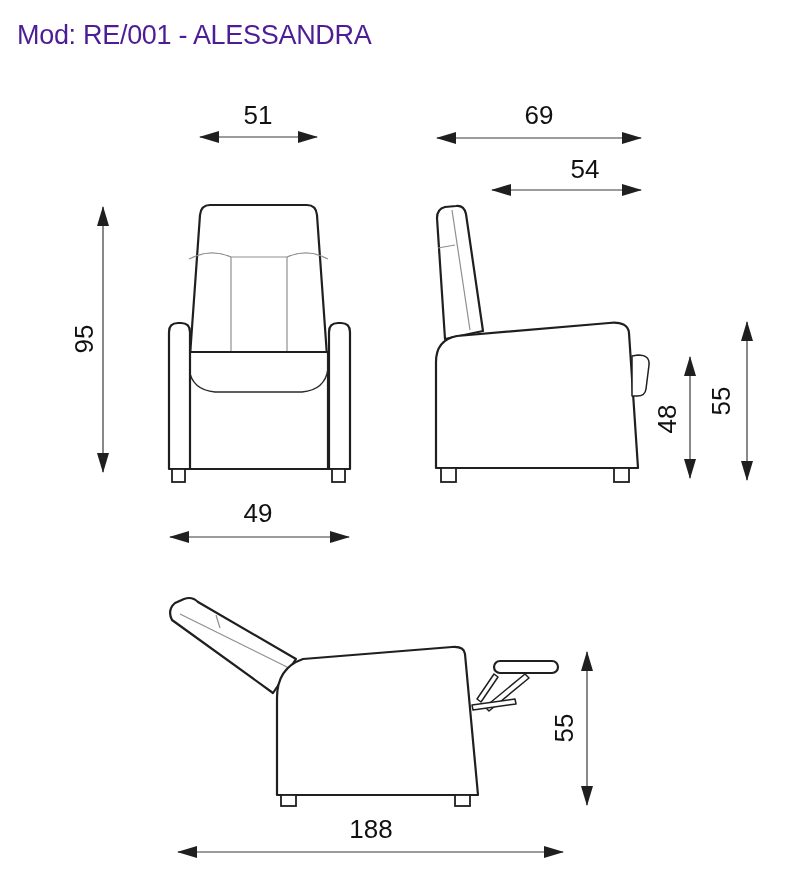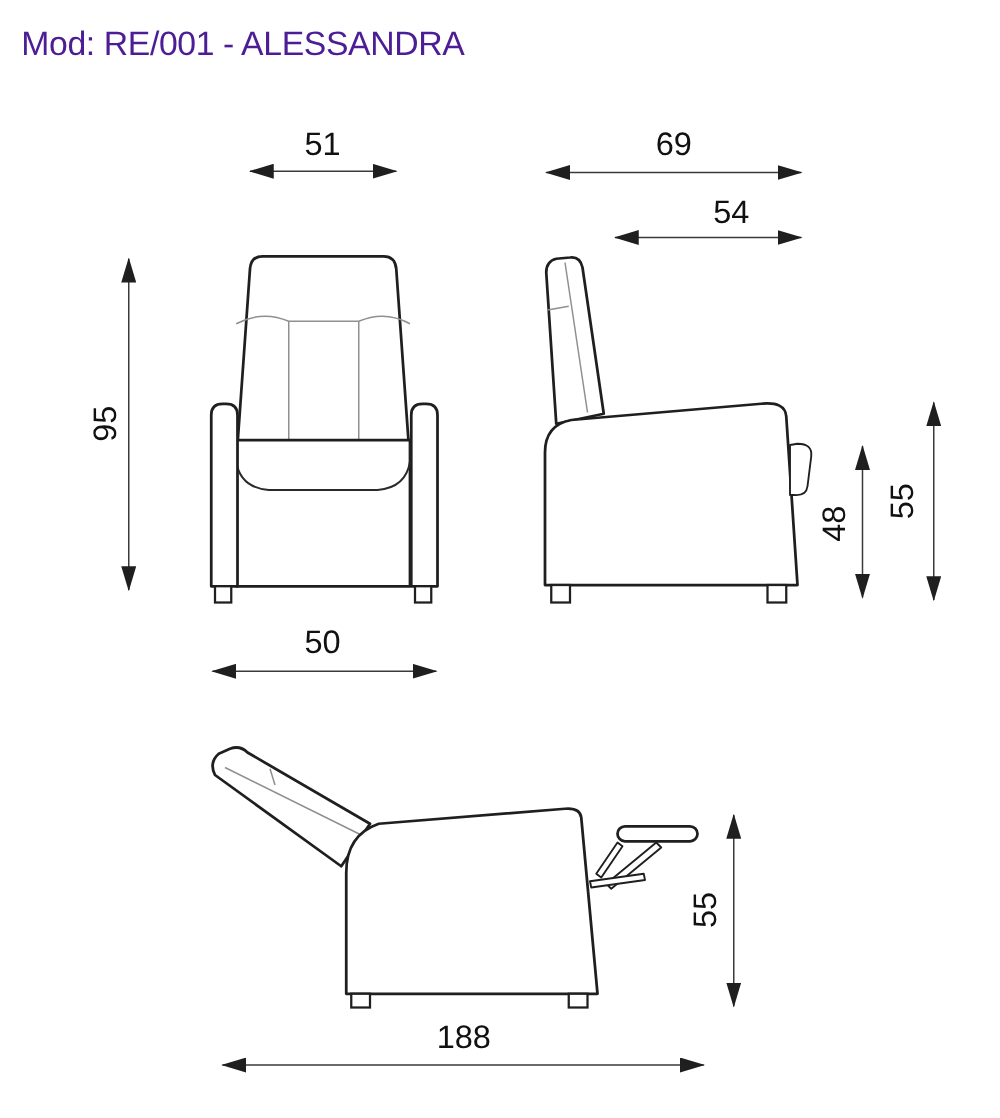--- a/index.html
+++ b/index.html
@@ -79,21 +79,21 @@
       <rect class="outline" x="494" y="661" width="64" height="12" rx="6"></rect>
       <rect class="foot" x="281" y="795" width="15" height="11"></rect>
       <rect class="foot" x="455" y="795" width="15" height="11"></rect>
       <line class="dim-line" x1="587" y1="652" x2="587" y2="805" marker-start="url(#arr)" marker-end="url(#arr)"></line>
       <line class="dim-line" x1="178" y1="852" x2="563" y2="852" marker-start="url(#arr)" marker-end="url(#arr)"></line>
     </g>
   </svg>
 
   <div class="dim-label" style="left:258px; top:115px;text-align:center;">51</div>
   <div class="dim-label vert" style="left:84px; top:339px;">95</div>
-  <div class="dim-label" style="left:258px; top:513px;">50</div>
+  <div class="dim-label" style="left:258px; top:513px;">49</div>
 
   <div class="dim-label" style="left:539px; top:115px;">69</div>
   <div class="dim-label" style="left:568px; top:169px;margin-left:17px;">54</div>
   <div class="dim-label vert" style="left:667px; top:419px;">48</div>
   <div class="dim-label vert" style="left:721px; top:401px;">55</div>
 
   <div class="dim-label vert" style="left:564px; top:728px;">55</div>
   <div class="dim-label" style="left:371px; top:829px;">188</div>
 
 </div>

